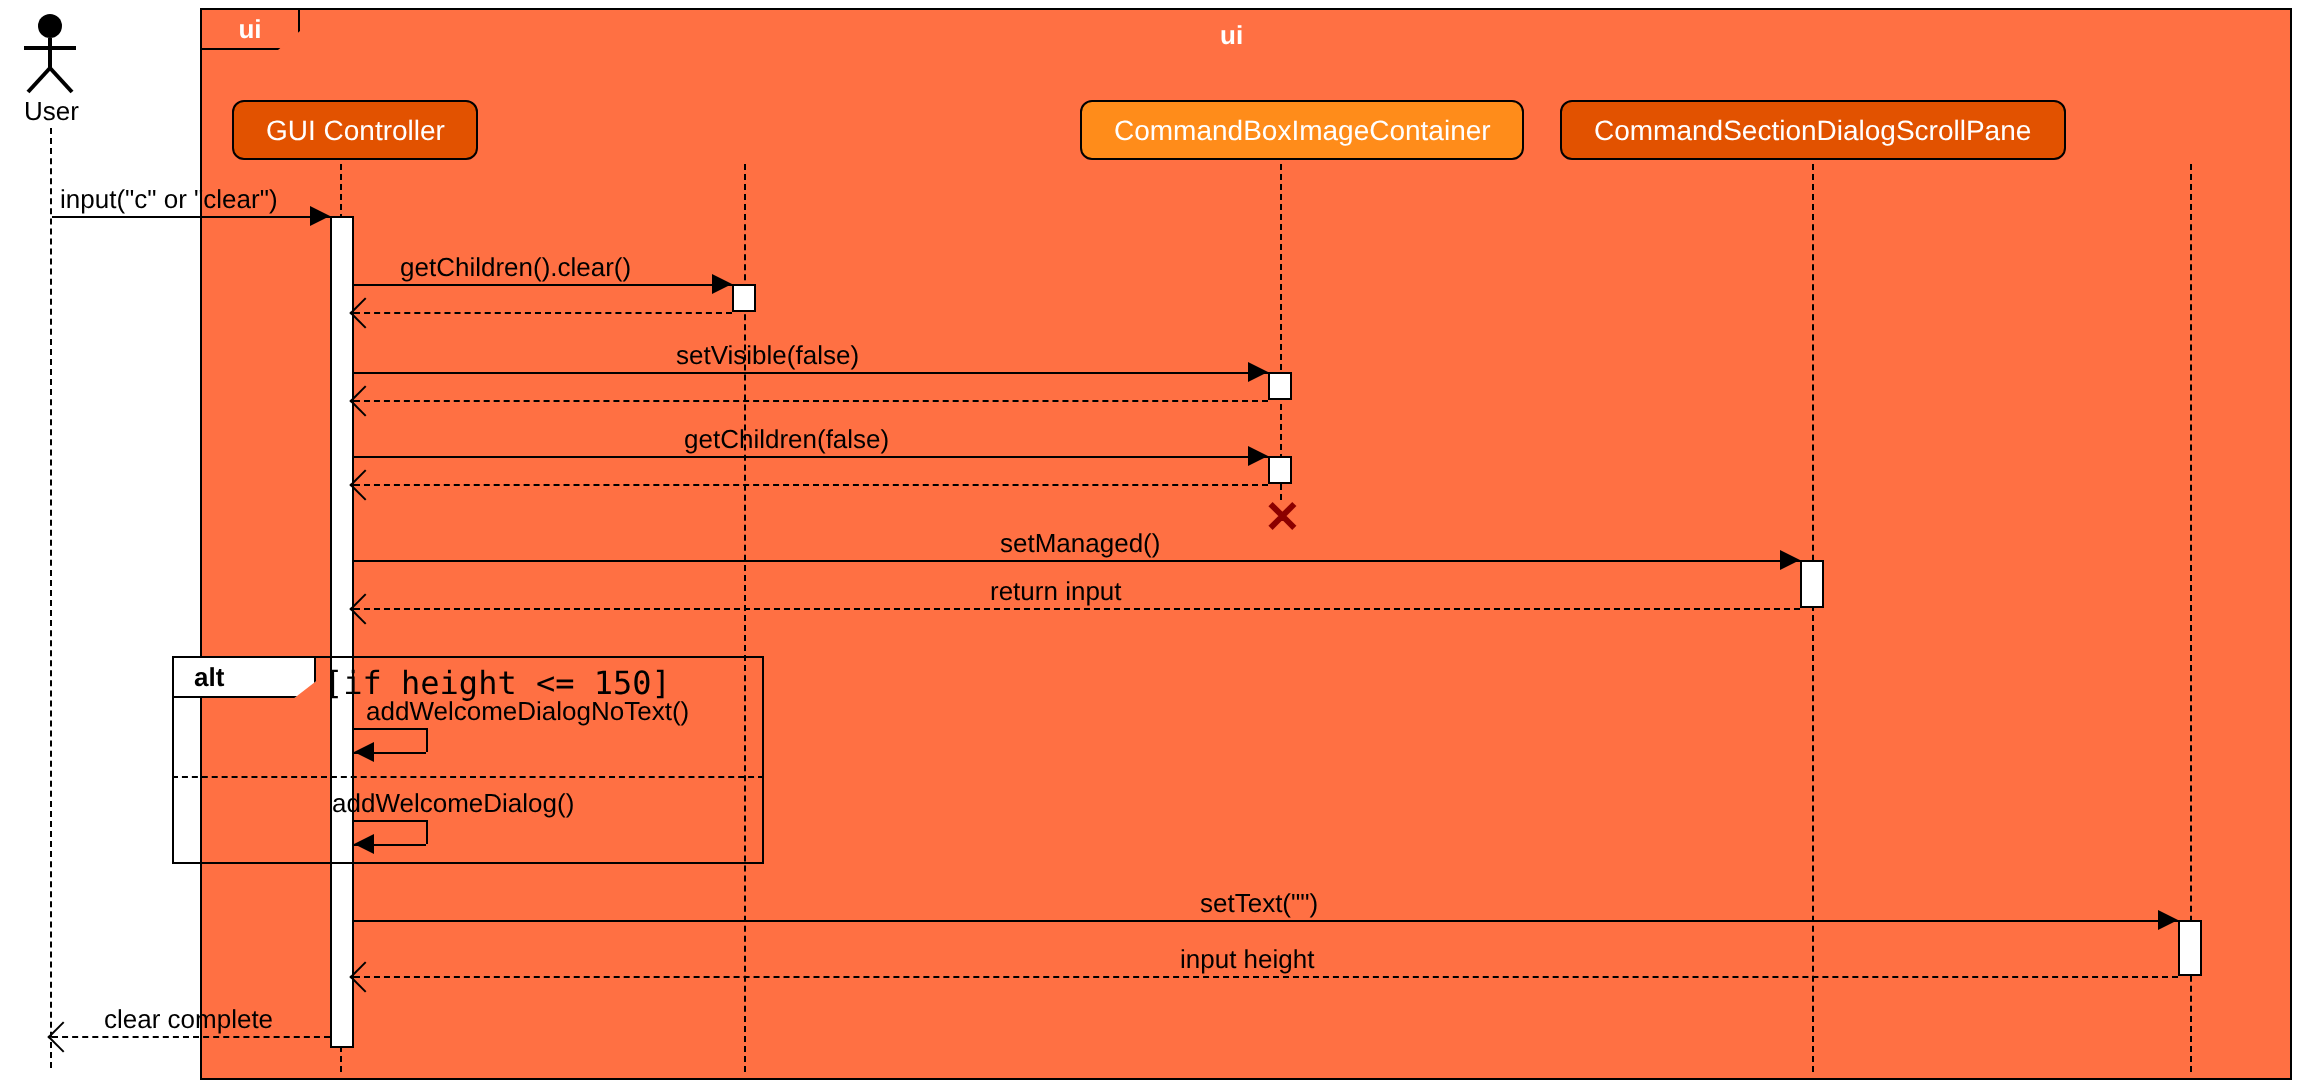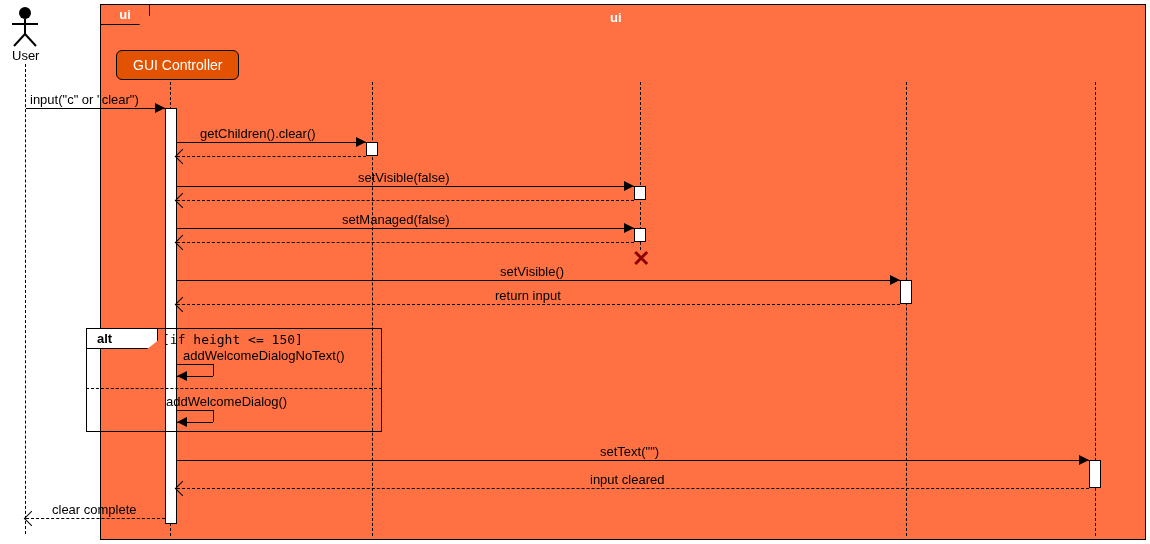--- a/index.html
+++ b/index.html
@@ -12,21 +12,21 @@
   .orange{background:#ff8c1a}
   .redorange{background:#e25200}
   .arrowline{position:absolute;height:0;border-top:1px solid #000}
   .arrowline.dashed{border-top:1px dashed #000}
   .arrowhead{position:absolute;width:0;height:0;border-style:solid}
   .arrowhead.right{border-width:5px 0 5px 10px;border-color:transparent transparent transparent #000}
   .arrowhead.left{border-width:5px 10px 5px 0;border-color:transparent #000 transparent transparent}
   .arrowhead.openleft{border:none;width:10px;height:10px;transform:rotate(45deg);border-bottom:1px solid #000;border-left:1px solid #000}
   .destroy{position:absolute;color:#8b0000;font-size:22px;font-weight:bold;line-height:1}
   .frameTag{position:absolute;background:#fff;border:1px solid #000;padding:2px 10px;font-weight:bold;clip-path:polygon(0 0,100% 0,100% 60%,85% 100%,0 100%);box-sizing:border-box}
-  .guard{position:absolute;font-family:monospace;font-size:13px}
+  .guard{position:absolute;font-family:monospace;font-size:16px}
   .altSep{position:absolute;height:0;border-top:1px dashed #000}
   svg.stick{position:absolute}
 </style>
 </head>
 <body>
 <div id="stage">
 
 <div class="box" style="left:100px;top:4px;width:1046px;height:536px;background:#ff7043"></div>
 <div class="frameTag" style="left:100px;top:4px;width:50px;background:#ff7043;color:#fff;border-right:1px solid #000;border-bottom:1px solid #000;clip-path:polygon(0 0,100% 0,100% 55%,78% 100%,0 100%);text-align:center">
   <span>ui</span>
@@ -41,57 +41,59 @@
   <line x1="15" y1="28" x2="26" y2="40" stroke="#000" stroke-width="2"></line>
 </svg>
 <div class="label" style="left:12px;top:48px">User</div>
 <div class="lifeline" style="left:25px;top:64px;height:470px"></div>
 
 <div class="part redorange" style="left:116px;top:50px"><span>GUI Controller</span></div>
 <div class="lifeline" style="left:170px;top:82px;height:454px"></div>
 
 <div class="lifeline" style="left:372px;top:82px;height:454px"></div>
 
+<div class="part orange" style="left:540px;top:50px"><span>CommandBoxImageContainer</span></div>
 <div class="lifeline" style="left:640px;top:82px;height:168px"></div>
 
+<div class="part redorange" style="left:780px;top:50px"><span>CommandSectionDialogScrollPane</span></div>
 <div class="lifeline" style="left:906px;top:82px;height:454px"></div>
 
 <div class="lifeline" style="left:1095px;top:82px;height:454px"></div>
 
 <div class="act" style="left:165px;top:108px;width:12px;height:416px"></div>
 
 <div class="label" style="left:30px;top:92px">input("c" or "clear")</div>
 <div class="arrowline" style="left:26px;top:108px;width:139px"></div>
 <div class="arrowhead right" style="left:155px;top:103px"></div>
 
 <div class="label" style="left:200px;top:126px">getChildren().clear()</div>
 <div class="arrowline" style="left:177px;top:142px;width:189px"></div>
 <div class="arrowhead right" style="left:356px;top:137px"></div>
 <div class="act" style="left:366px;top:142px;width:12px;height:14px"></div>
 
 <div class="arrowline dashed" style="left:177px;top:156px;width:189px"></div>
 <div class="arrowhead openleft" style="left:177px;top:151px"></div>
 
-<div class="label" style="left:358px;top:170px">setVisible(false)</div>
+<div class="label" style="left:338px;top:170px">setVisible(false)</div>
 <div class="arrowline" style="left:177px;top:186px;width:457px"></div>
 <div class="arrowhead right" style="left:624px;top:181px"></div>
 <div class="act" style="left:634px;top:186px;width:12px;height:14px"></div>
 <div class="arrowline dashed" style="left:177px;top:200px;width:457px"></div>
 <div class="arrowhead openleft" style="left:177px;top:195px"></div>
 
-<div class="label" style="left:342px;top:212px">setManaged(false)</div>
+<div class="label" style="left:342px;top:212px">getChildren(false)</div>
 <div class="arrowline" style="left:177px;top:228px;width:457px"></div>
 <div class="arrowhead right" style="left:624px;top:223px"></div>
 <div class="act" style="left:634px;top:228px;width:12px;height:14px"></div>
 <div class="arrowline dashed" style="left:177px;top:242px;width:457px"></div>
 <div class="arrowhead openleft" style="left:177px;top:237px"></div>
 
 <div class="destroy" style="left:632px;top:248px">✕</div>
 
-<div class="label" style="left:500px;top:264px">setVisible()</div>
+<div class="label" style="left:500px;top:264px">setManaged()</div>
 <div class="arrowline" style="left:177px;top:280px;width:723px"></div>
 <div class="arrowhead right" style="left:890px;top:275px"></div>
 <div class="act" style="left:900px;top:280px;width:12px;height:24px"></div>
 
 <div class="label" style="left:495px;top:288px">return input</div>
 <div class="arrowline dashed" style="left:177px;top:304px;width:723px"></div>
 <div class="arrowhead openleft" style="left:177px;top:299px"></div>
 
 <div class="box" style="left:86px;top:328px;width:296px;height:104px;background:transparent"></div>
 <div class="frameTag" style="left:86px;top:328px;width:72px"><span>alt</span></div>
@@ -109,21 +111,21 @@
 <div class="arrowline" style="left:177px;top:410px;width:36px"></div>
 <div style="position:absolute;left:213px;top:410px;width:0;height:12px;border-left:1px solid #000"></div>
 <div class="arrowline" style="left:177px;top:422px;width:36px"></div>
 <div class="arrowhead left" style="left:177px;top:417px"></div>
 
 <div class="label" style="left:600px;top:444px">setText("")</div>
 <div class="arrowline" style="left:177px;top:460px;width:912px"></div>
 <div class="arrowhead right" style="left:1079px;top:455px"></div>
 <div class="act" style="left:1089px;top:460px;width:12px;height:28px"></div>
 
-<div class="label" style="left:590px;top:472px">input cleared</div>
+<div class="label" style="left:590px;top:472px">input height</div>
 <div class="arrowline dashed" style="left:177px;top:488px;width:912px"></div>
 <div class="arrowhead openleft" style="left:177px;top:483px"></div>
 
 <div class="label" style="left:52px;top:502px">clear complete</div>
 <div class="arrowline dashed" style="left:26px;top:518px;width:139px"></div>
 <div class="arrowhead openleft" style="left:26px;top:513px"></div>
 
 </div>
 
 </body></html>

